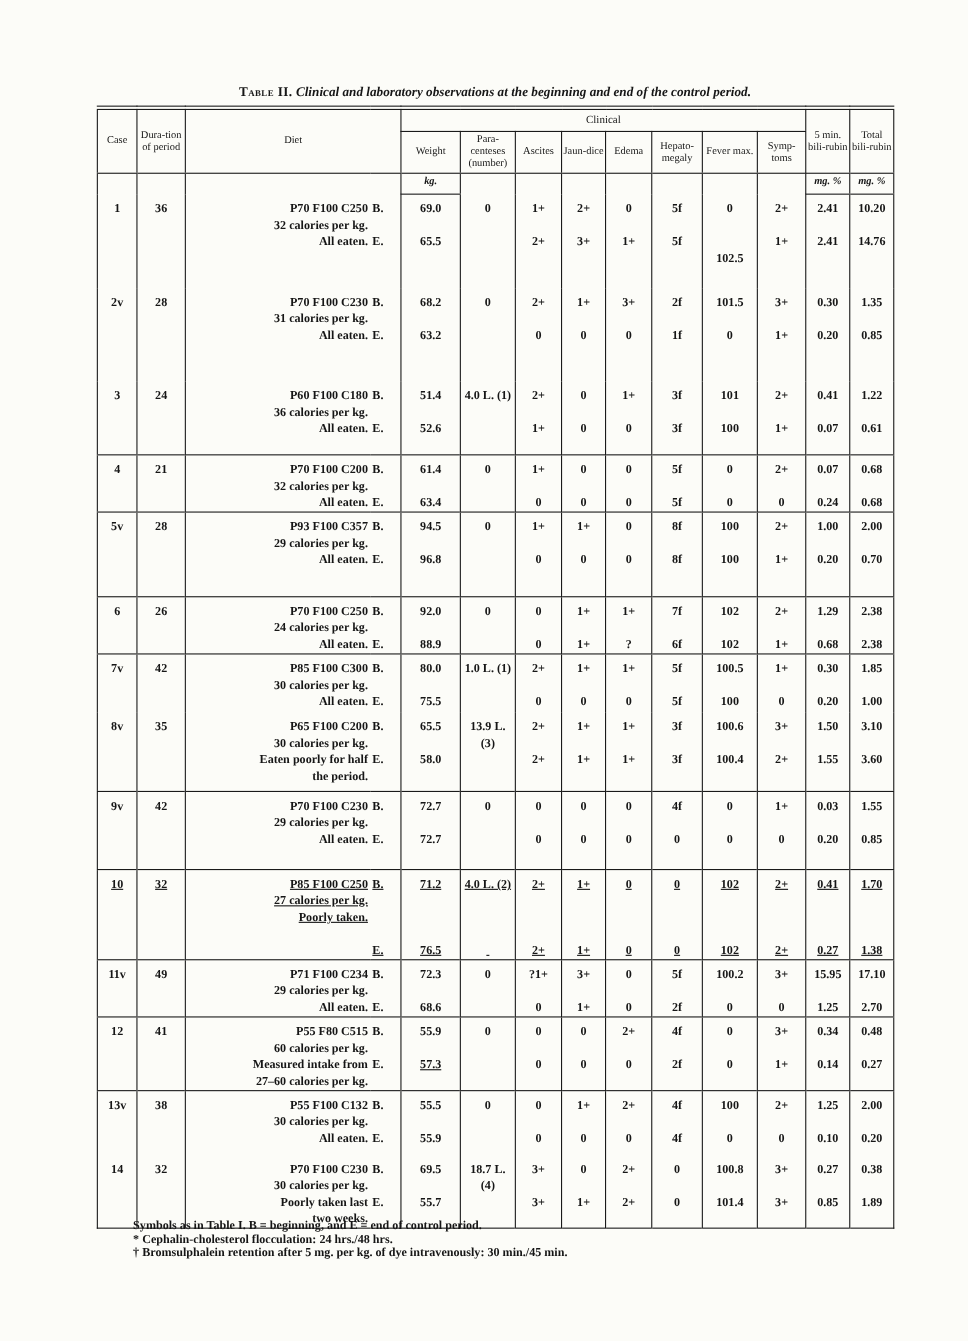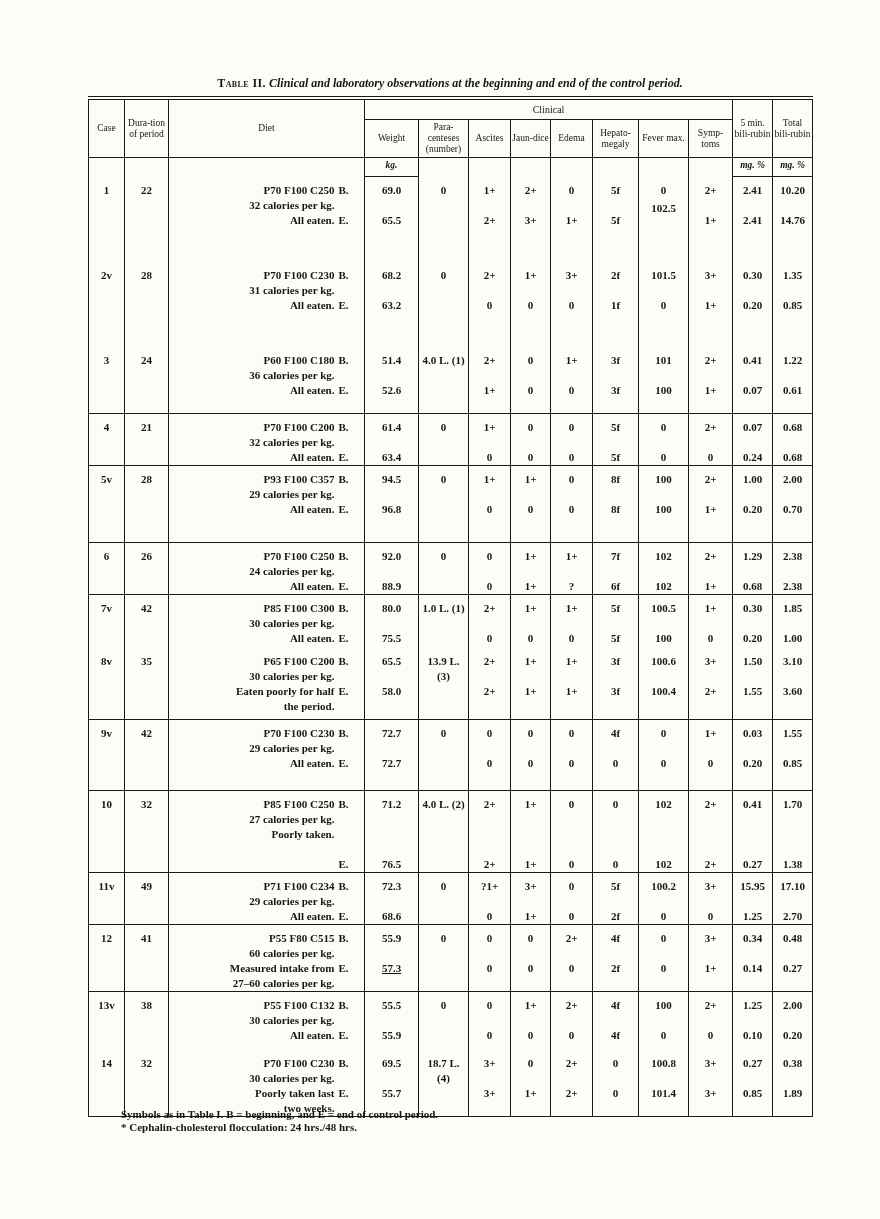--- a/index.html
+++ b/index.html
@@ -113,21 +113,21 @@
         <td></td>
         <td></td>
         <td></td>
         <td class="u">mg. %</td>
         <td class="u">mg. %</td>
       </tr>
     </thead>
     <tbody>
         <tr style="height: 85px;">
           <td class="c-case">1</td>
-          <td class="c-dur">22</td>
+          <td class="c-dur">36</td>
           <td class="c-diet">
             <div class="diet-line">P70 F100 C250</div>
             <div class="diet-line">32 calories per kg.</div>
             <div class="diet-line">All eaten.</div>
           </td>
           <td class="c-be">
             <div>B.</div>
             <div style="margin-top: 15px;">E.</div>
           </td>
           <td class="c-val">
@@ -149,21 +149,21 @@
           <td class="c-val">
             <div class="val">0</div>
             <div class="val" style="margin-top: 15px;">1+</div>
           </td>
           <td class="c-val">
             <div class="val">5f</div>
             <div class="val" style="margin-top: 15px;">5f</div>
           </td>
           <td class="c-val">
             <div class="val">0</div>
-            <div class="val" style="margin-top: 3px;">102.5</div>
+            <div class="val" style="margin-top: 30px;">102.5</div>
           </td>
           <td class="c-val">
             <div class="val">2+</div>
             <div class="val" style="margin-top: 15px;">1+</div>
           </td>
           <td class="c-val">
             <div class="val">2.41</div>
             <div class="val" style="margin-top: 15px;">2.41</div>
           </td>
           <td class="c-val">
@@ -589,21 +589,21 @@
           </td>
           <td class="c-val">
             <div class="val">0.03</div>
             <div class="val" style="margin-top: 15px;">0.20</div>
           </td>
           <td class="c-val">
             <div class="val">1.55</div>
             <div class="val" style="margin-top: 15px;">0.85</div>
           </td>
         </tr>
-        <tr class="sep" style="height: 80px;">
+        <tr class="sep" style="height: 80px; text-decoration: underline;">
           <td class="c-case">10</td>
           <td class="c-dur">32</td>
           <td class="c-diet">
             <div class="diet-line">P85 F100 C250</div>
             <div class="diet-line">27 calories per kg.</div>
             <div class="diet-line">Poorly taken.</div>
           </td>
           <td class="c-be">
             <div>B.</div>
             <div style="margin-top: 45px;">E.</div>
@@ -862,16 +862,17 @@
             <div class="val">0.38</div>
             <div class="val" style="margin-top: 15px;">1.89</div>
           </td>
         </tr>
       </tbody>
   </table>
 
   <div class="footnotes">
     <div>Symbols as in Table I. B = beginning, and E = end of control period.</div>
     <div>* Cephalin-cholesterol flocculation: 24 hrs./48 hrs.</div>
+    <div>† Bromsulphalein retention after 5 mg. per kg. of dye intravenously: 30 min./45 min.</div>
   </div>
 
 
 </div>
 
 </body></html>

